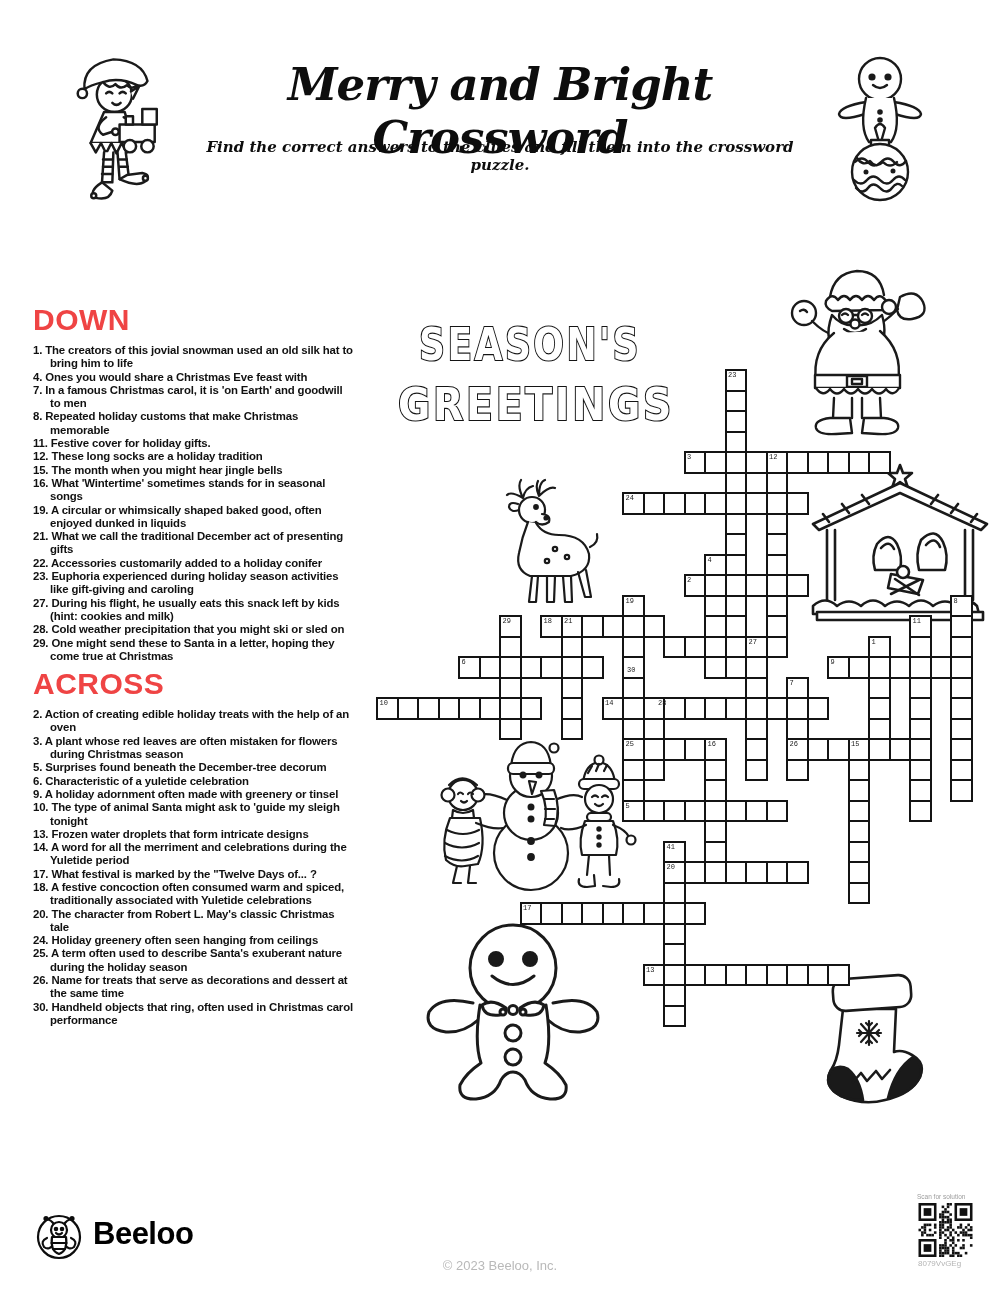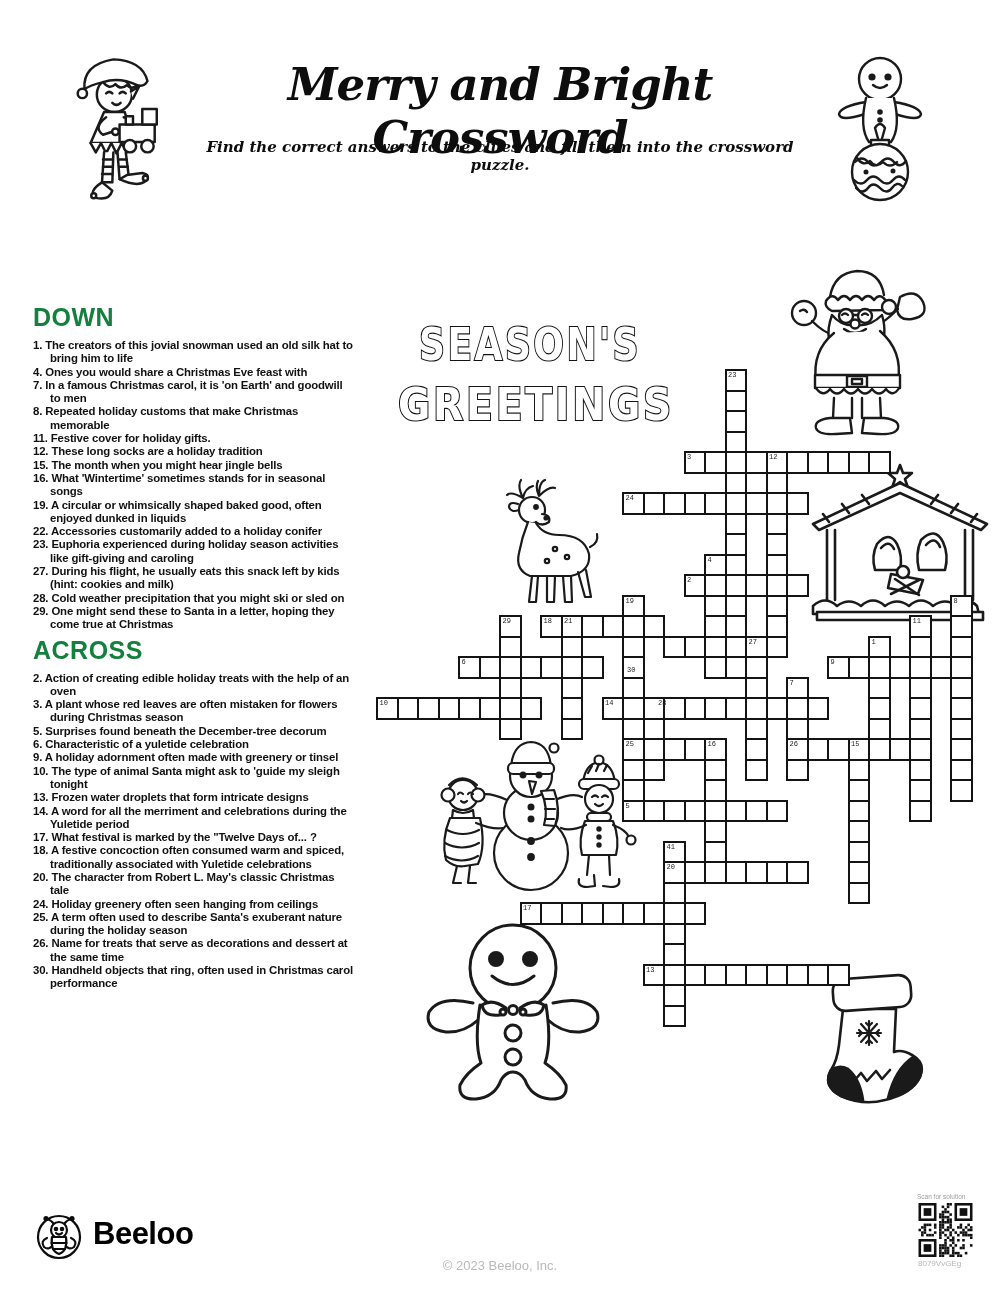--- a/index.html
+++ b/index.html
@@ -9,21 +9,21 @@
   .ill{position:absolute;}
   
   .title{position:absolute;left:180px;top:58px;width:640px;text-align:center;
          font-family:"DejaVu Serif", serif;font-style:italic;font-weight:700;
          font-size:45px;letter-spacing:-1px;color:#0d0d0d;}
   .subtitle{position:absolute;left:180px;top:138px;width:640px;text-align:center;
          font-family:"DejaVu Serif", serif;font-style:italic;font-weight:700;
          font-size:15px;color:#0d0d0d;}
   
   .clues{position:absolute;left:33px;top:303px;width:322px;}
-  .clue-heading{font-size:25px;font-weight:800;letter-spacing:.5px;color:#15803d;}
+  .clue-heading{font-size:30px;font-weight:800;letter-spacing:.5px;color:#ef4444;}
   .clue-list{margin-top:7px;}
   .clue{font-size:11.4px;line-height:13.3px;font-weight:700;letter-spacing:-.15px;
         padding-left:17px;text-indent:-17px;}
   .across-block{margin-top:4px;}
   
   .cw-layer{position:absolute;left:0;top:0;width:1000px;height:1294px;}
   .cw-cell{position:absolute;width:22.5px;height:22.5px;border:2px solid #141414;
            background:#fff;box-sizing:border-box;}
   .cw-num{position:absolute;font-family:"Liberation Mono", monospace;font-size:7px;
           line-height:7px;color:#222;z-index:3;}
@@ -103,20 +103,21 @@
     <div class="clue-list">
         <div class="clue">1. The creators of this jovial snowman used an old silk hat to bring him to life</div>
         <div class="clue">4. Ones you would share a Christmas Eve feast with</div>
         <div class="clue">7. In a famous Christmas carol, it is 'on Earth' and goodwill to men</div>
         <div class="clue">8. Repeated holiday customs that make Christmas memorable</div>
         <div class="clue">11. Festive cover for holiday gifts.</div>
         <div class="clue">12. These long socks are a holiday tradition</div>
         <div class="clue">15. The month when you might hear jingle bells</div>
         <div class="clue">16. What 'Wintertime' sometimes stands for in seasonal songs</div>
         <div class="clue">19. A circular or whimsically shaped baked good, often enjoyed dunked in liquids</div>
+        <div class="clue">21. What we call the traditional December act of presenting gifts</div>
         <div class="clue">22. Accessories customarily added to a holiday conifer</div>
         <div class="clue">23. Euphoria experienced during holiday season activities like gift-giving and caroling</div>
         <div class="clue">27. During his flight, he usually eats this snack left by kids (hint: cookies and milk)</div>
         <div class="clue">28. Cold weather precipitation that you might ski or sled on</div>
         <div class="clue">29. One might send these to Santa in a letter, hoping they come true at Christmas</div>
       </div>
     <div class="across-block">
       <div class="clue-heading">ACROSS</div>
       <div class="clue-list">
           <div class="clue">2. Action of creating edible holiday treats with the help of an oven</div>

